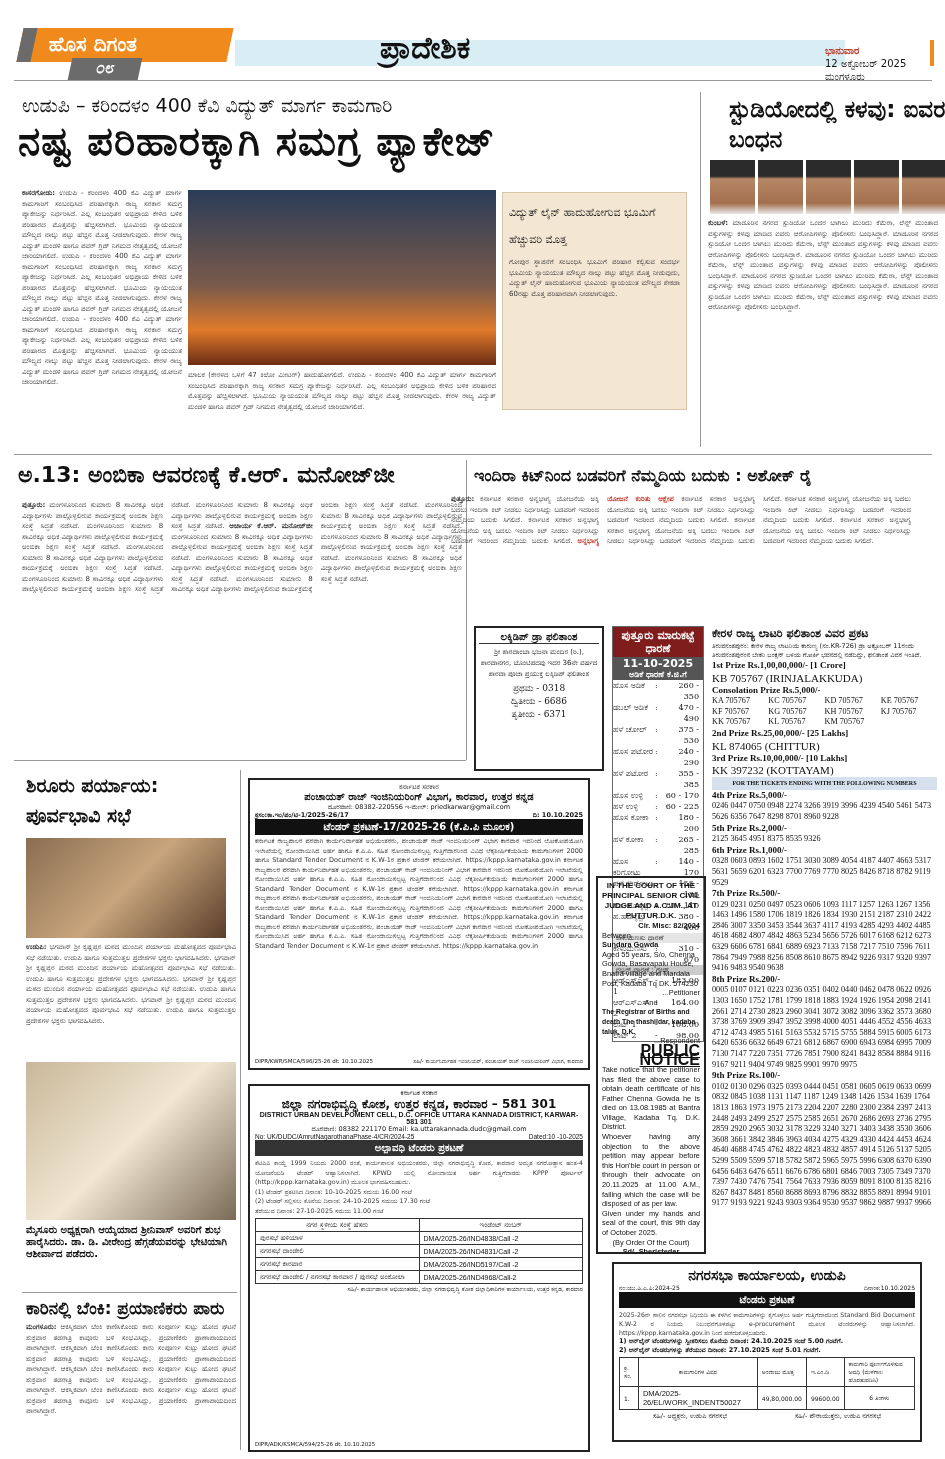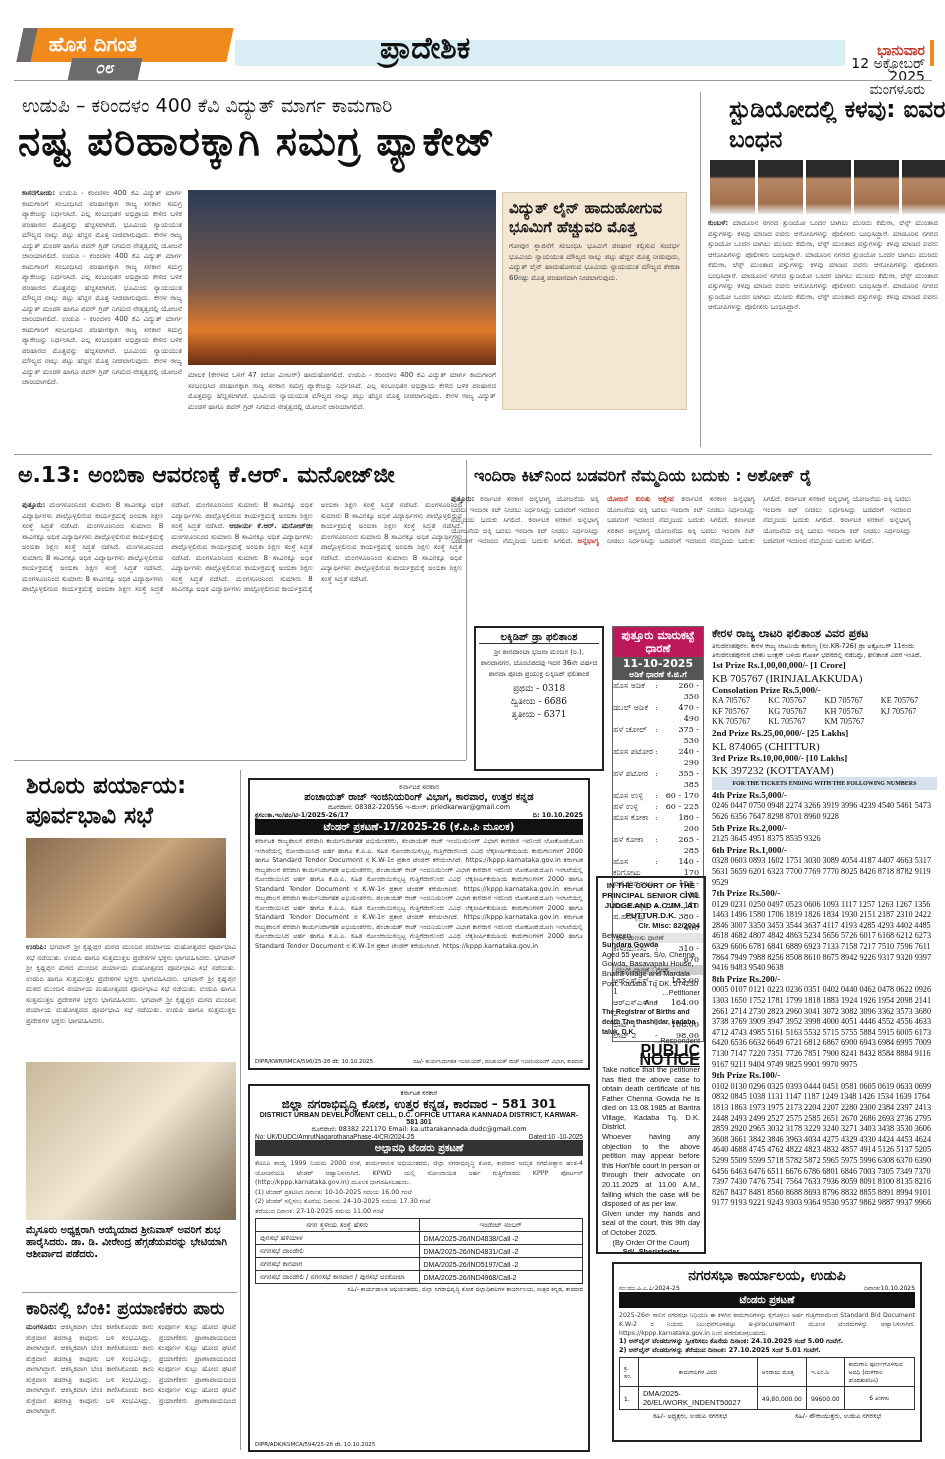--- a/index.html
+++ b/index.html
@@ -4,38 +4,38 @@
 <style>
 *{box-sizing:border-box;margin:0;padding:0}
 body{width:945px;height:1459px;background:#fff;font-family:"DejaVu Sans",sans-serif;color:#111;position:relative;overflow:hidden}
 .abs{position:absolute}
 .masthead{left:0;top:0;width:945px;height:82px}
 .logo{left:20px;top:28px;width:210px;height:34px;background:#f08a1c;transform:skewX(-12deg);border-left:14px solid #6b6b6b}
 .logo span{display:block;transform:skewX(12deg);color:#fff;font-weight:bold;font-size:20px;padding:4px 0 0 14px}
 .pageno{left:70px;top:58px;width:70px;height:22px;background:#6b6b6b;transform:skewX(-12deg);color:#fff;text-align:center;font-weight:bold;font-size:16px}
 .band{left:235px;top:40px;width:610px;height:26px;background:#d9eef4}
 .section{left:380px;top:30px;font-size:30px;font-weight:bold;color:#111}
-.dateblk{left:825px;top:44px;width:100px;text-align:right;font-size:14px;line-height:13px}
+.dateblk{left:825px;top:44px;width:100px;text-align:left;font-size:10px;line-height:13px}
 .dateblk .day{color:#c0392b;font-weight:bold}
 .orange-bar{left:930px;top:40px;width:4px;height:26px;background:#f08a1c}
 .rule{background:#999;height:1px}
 .vrule{background:#999;width:1px}
 .kicker{font-size:19px}
 .mainhead{font-size:40px;font-weight:900;letter-spacing:1px}
 .body{font-size:7px;line-height:10.5px;color:#333;text-align:justify}
 .photo{background:linear-gradient(180deg,#2b3c57 0%,#7a5a4a 55%,#e07a2b 80%,#6a2d15 100%)}
 .photo2{background:linear-gradient(135deg,#8a6d52,#c8a57c 50%,#5a3e2b)}
 .photo3{background:linear-gradient(135deg,#c9b89a,#f0e6d2 50%,#7a6a56)}
 .faces{display:flex;gap:3px}
 .face{width:45px;height:54px;background:linear-gradient(180deg,#2a2a2a 0%,#2a2a2a 30%,#b58766 35%,#a3704e 80%,#e8e8e8 100%)}
 .box-tan{background:#f3e6d3;border:1px solid #d8c6a8}
 .bordered{border:2px solid #222}
 .blackbar{background:#111;color:#fff;text-align:center;font-size:10px;font-weight:bold;padding:2px 0}
 .greybar{background:#555;color:#fff;text-align:center;font-size:11px;font-weight:bold}
-.redbar{background:#be185d;color:#fff;text-align:center;font-size:11px;font-weight:bold;padding:2px 0}
+.redbar{background:#7f1d1d;color:#fff;text-align:center;font-size:11px;font-weight:bold;padding:2px 0}
 .mkt-row{display:flex;font-size:8px;line-height:11px;font-family:"DejaVu Serif",serif}
 .mkt-row .n{width:42px;color:#333}
 .mkt-row .c{width:8px}
 .mkt-row .v{flex:1;text-align:right;padding-right:4px}
 .lot{font-family:"Liberation Serif",serif;font-size:8.2px;line-height:10.6px}
 .lot b{font-size:9px}
 .lot .big{font-size:11px;line-height:13px}
 .court{font-family:"Liberation Sans",sans-serif;font-size:7.4px;line-height:9.6px}
 table.t{border-collapse:collapse;width:100%;font-size:7px}
 table.t td{border:1px solid #333;padding:2px 4px}
@@ -62,21 +62,21 @@
 <div class="abs kicker" style="left:22px;top:94px">ಉಡುಪಿ – ಕರಿಂದಳಂ 400 ಕೆವಿ ವಿದ್ಯುತ್ ಮಾರ್ಗ ಕಾಮಗಾರಿ</div>
 <div class="abs mainhead" style="left:18px;top:118px">ನಷ್ಟ ಪರಿಹಾರಕ್ಕಾಗಿ ಸಮಗ್ರ ಪ್ಯಾಕೇಜ್</div>
 <div class="abs body" style="left:22px;top:188px;width:160px;height:262px;overflow:hidden">
   <b>ಕಾಸರಗೋಡು:</b> <span>ಉಡುಪಿ - ಕರಿಂದಳಂ 400 ಕೆವಿ ವಿದ್ಯುತ್ ಮಾರ್ಗ ಕಾಮಗಾರಿಗೆ ಸಂಬಂಧಿಸಿದ ಪರಿಹಾರಕ್ಕಾಗಿ ರಾಜ್ಯ ಸರಕಾರ ಸಮಗ್ರ ಪ್ಯಾಕೇಜನ್ನು ನಿರ್ಧರಿಸಿದೆ. ಎಲ್ಲ ಸಂಬಂಧಿತರ ಅಭಿಪ್ರಾಯ ಕೇಳಿದ ಬಳಿಕ ಪರಿಹಾರದ ಮೊತ್ತವನ್ನು ಹೆಚ್ಚಿಸಲಾಗಿದೆ. ಭೂಮಿಯ ನ್ಯಾಯಯುತ ಮೌಲ್ಯದ ನಾಲ್ಕು ಪಟ್ಟು ಹೆಚ್ಚಿನ ಮೊತ್ತ ನೀಡಲಾಗುವುದು. ಕೇರಳ ರಾಜ್ಯ ವಿದ್ಯುತ್ ಮಂಡಳಿ ಹಾಗೂ ಪವರ್ ಗ್ರಿಡ್ ನಿಗಮದ ನೇತೃತ್ವದಲ್ಲಿ ಯೋಜನೆ ಜಾರಿಯಾಗಲಿದೆ.</span> <span>ಉಡುಪಿ - ಕರಿಂದಳಂ 400 ಕೆವಿ ವಿದ್ಯುತ್ ಮಾರ್ಗ ಕಾಮಗಾರಿಗೆ ಸಂಬಂಧಿಸಿದ ಪರಿಹಾರಕ್ಕಾಗಿ ರಾಜ್ಯ ಸರಕಾರ ಸಮಗ್ರ ಪ್ಯಾಕೇಜನ್ನು ನಿರ್ಧರಿಸಿದೆ. ಎಲ್ಲ ಸಂಬಂಧಿತರ ಅಭಿಪ್ರಾಯ ಕೇಳಿದ ಬಳಿಕ ಪರಿಹಾರದ ಮೊತ್ತವನ್ನು ಹೆಚ್ಚಿಸಲಾಗಿದೆ. ಭೂಮಿಯ ನ್ಯಾಯಯುತ ಮೌಲ್ಯದ ನಾಲ್ಕು ಪಟ್ಟು ಹೆಚ್ಚಿನ ಮೊತ್ತ ನೀಡಲಾಗುವುದು. ಕೇರಳ ರಾಜ್ಯ ವಿದ್ಯುತ್ ಮಂಡಳಿ ಹಾಗೂ ಪವರ್ ಗ್ರಿಡ್ ನಿಗಮದ ನೇತೃತ್ವದಲ್ಲಿ ಯೋಜನೆ ಜಾರಿಯಾಗಲಿದೆ.</span> <span>ಉಡುಪಿ - ಕರಿಂದಳಂ 400 ಕೆವಿ ವಿದ್ಯುತ್ ಮಾರ್ಗ ಕಾಮಗಾರಿಗೆ ಸಂಬಂಧಿಸಿದ ಪರಿಹಾರಕ್ಕಾಗಿ ರಾಜ್ಯ ಸರಕಾರ ಸಮಗ್ರ ಪ್ಯಾಕೇಜನ್ನು ನಿರ್ಧರಿಸಿದೆ. ಎಲ್ಲ ಸಂಬಂಧಿತರ ಅಭಿಪ್ರಾಯ ಕೇಳಿದ ಬಳಿಕ ಪರಿಹಾರದ ಮೊತ್ತವನ್ನು ಹೆಚ್ಚಿಸಲಾಗಿದೆ. ಭೂಮಿಯ ನ್ಯಾಯಯುತ ಮೌಲ್ಯದ ನಾಲ್ಕು ಪಟ್ಟು ಹೆಚ್ಚಿನ ಮೊತ್ತ ನೀಡಲಾಗುವುದು. ಕೇರಳ ರಾಜ್ಯ ವಿದ್ಯುತ್ ಮಂಡಳಿ ಹಾಗೂ ಪವರ್ ಗ್ರಿಡ್ ನಿಗಮದ ನೇತೃತ್ವದಲ್ಲಿ ಯೋಜನೆ ಜಾರಿಯಾಗಲಿದೆ.</span>
 </div>
 <div class="abs photo" style="left:188px;top:190px;width:308px;height:175px"></div>
 <div class="abs body" style="left:188px;top:370px;width:308px;height:80px;overflow:hidden">
   <span>ಮಾಲಕ (ಕೇರಳದ ಒಳಗೆ 47 ಕಿಲೋ ಮೀಟರ್) ಹಾದುಹೋಗಲಿದೆ.</span> <span>ಉಡುಪಿ - ಕರಿಂದಳಂ 400 ಕೆವಿ ವಿದ್ಯುತ್ ಮಾರ್ಗ ಕಾಮಗಾರಿಗೆ ಸಂಬಂಧಿಸಿದ ಪರಿಹಾರಕ್ಕಾಗಿ ರಾಜ್ಯ ಸರಕಾರ ಸಮಗ್ರ ಪ್ಯಾಕೇಜನ್ನು ನಿರ್ಧರಿಸಿದೆ. ಎಲ್ಲ ಸಂಬಂಧಿತರ ಅಭಿಪ್ರಾಯ ಕೇಳಿದ ಬಳಿಕ ಪರಿಹಾರದ ಮೊತ್ತವನ್ನು ಹೆಚ್ಚಿಸಲಾಗಿದೆ. ಭೂಮಿಯ ನ್ಯಾಯಯುತ ಮೌಲ್ಯದ ನಾಲ್ಕು ಪಟ್ಟು ಹೆಚ್ಚಿನ ಮೊತ್ತ ನೀಡಲಾಗುವುದು. ಕೇರಳ ರಾಜ್ಯ ವಿದ್ಯುತ್ ಮಂಡಳಿ ಹಾಗೂ ಪವರ್ ಗ್ರಿಡ್ ನಿಗಮದ ನೇತೃತ್ವದಲ್ಲಿ ಯೋಜನೆ ಜಾರಿಯಾಗಲಿದೆ.</span>
 </div>
 <div class="abs box-tan" style="left:502px;top:192px;width:185px;height:218px;padding:6px">
-  <div style="font-size:15px;font-weight:bold;line-height:19px">ವಿದ್ಯುತ್ ಲೈನ್ ಹಾದುಹೋಗುವ ಭೂಮಿಗೆ ಹೆಚ್ಚುವರಿ ಮೊತ್ತ</div>
+  <div style="font-size:11px;font-weight:normal;line-height:27px">ವಿದ್ಯುತ್ ಲೈನ್ ಹಾದುಹೋಗುವ ಭೂಮಿಗೆ ಹೆಚ್ಚುವರಿ ಮೊತ್ತ</div>
   <div class="body" style="margin-top:4px">ಗೋಪುರ ಸ್ಥಾಪನೆಗೆ ಸಂಬಂಧಿಸಿ ಭೂಮಿಗೆ ಪರಿಹಾರ ಕಲ್ಪಿಸುವ ಸಂದರ್ಭ ಭೂಮಿಯ ನ್ಯಾಯಯುತ ಮೌಲ್ಯದ ನಾಲ್ಕು ಪಟ್ಟು ಹೆಚ್ಚಿನ ಮೊತ್ತ ನೀಡುವುದು, ವಿದ್ಯುತ್ ಲೈನ್ ಹಾದುಹೋಗುವ ಭೂಮಿಯ ನ್ಯಾಯಯುತ ಮೌಲ್ಯದ ಶೇಕಡಾ 60ರಷ್ಟು ಮೊತ್ತ ಪರಿಹಾರವಾಗಿ ನೀಡಲಾಗುವುದು.</div>
 </div>
 <div class="abs vrule" style="left:700px;top:92px;height:355px"></div>
 
 <div class="abs" style="left:729px;top:94px;width:230px;font-size:23px;font-weight:bold;line-height:30px">ಸ್ಟುಡಿಯೋದಲ್ಲಿ ಕಳವು: ಐವರ ಬಂಧನ</div>
 <div class="abs faces" style="left:710px;top:160px">
   <div class="face"></div>
   <div class="face"></div>
   <div class="face"></div>
   <div class="face"></div>
@@ -234,21 +234,21 @@
     <div class="big">KL 874065 (CHITTUR)</div>
     <b>3rd Prize Rs.10,00,000/- [10 Lakhs]</b>
     <div class="big">KK 397232 (KOTTAYAM)</div>
     <div style="background:#d7e1ee;font-size:6px;text-align:center;font-weight:bold;padding:1px">FOR THE TICKETS ENDING WITH THE FOLLOWING NUMBERS</div>
     <div id="tiers"><b>4th Prize Rs.5,000/-</b><div>0246 0447 0750 0948 2274 3266 3919 3996 4239 4540 5461 5473 5626 6356 7647 8298 8701 8960 9228</div><b>5th Prize Rs.2,000/-</b><div>2125 3645 4951 8375 8535 9326</div><b>6th Prize Rs.1,000/-</b><div>0328 0603 0893 1602 1751 3030 3089 4054 4187 4407 4663 5317 5631 5659 6201 6323 7700 7769 7770 8025 8426 8718 8782 9119 9529</div><b>7th Prize Rs.500/-</b><div>0129 0231 0250 0497 0523 0606 1093 1117 1257 1263 1267 1356 1463 1496 1580 1706 1819 1826 1834 1930 2151 2187 2310 2422 2846 3007 3350 3453 3544 3637 4117 4193 4285 4293 4402 4485 4618 4682 4807 4842 4863 5234 5656 5726 6017 6168 6212 6273 6329 6606 6781 6841 6889 6923 7133 7158 7217 7510 7596 7611 7864 7949 7988 8256 8508 8610 8675 8942 9226 9317 9320 9397 9416 9483 9540 9638</div><b>8th Prize Rs.200/-</b><div>0005 0107 0121 0223 0236 0351 0402 0440 0462 0478 0622 0926 1303 1650 1752 1781 1799 1818 1883 1924 1926 1954 2098 2141 2661 2714 2730 2823 2960 3041 3072 3082 3096 3362 3573 3680 3738 3769 3909 3947 3952 3998 4000 4051 4446 4552 4556 4633 4712 4743 4985 5161 5163 5532 5715 5755 5884 5915 6005 6173 6420 6536 6632 6649 6721 6812 6867 6900 6943 6984 6995 7009 7130 7147 7220 7351 7726 7851 7900 8241 8432 8584 8884 9116 9167 9211 9404 9749 9825 9901 9970 9975</div><b>9th Prize Rs.100/-</b><div>0102 0130 0296 0325 0393 0444 0451 0581 0605 0619 0633 0699 0832 0845 1038 1131 1147 1187 1249 1348 1426 1534 1639 1764 1813 1863 1973 1975 2173 2204 2207 2280 2300 2384 2397 2413 2448 2493 2499 2527 2575 2585 2651 2670 2686 2693 2736 2795 2859 2920 2965 3032 3178 3229 3240 3271 3403 3438 3530 3606 3608 3661 3842 3846 3963 4034 4275 4329 4330 4424 4453 4624 4640 4688 4745 4762 4822 4823 4832 4857 4914 5126 5137 5205 5299 5509 5599 5718 5782 5872 5965 5975 5996 6308 6370 6390 6456 6463 6476 6511 6676 6786 6801 6846 7003 7305 7349 7370 7397 7430 7476 7541 7564 7633 7936 8059 8091 8100 8135 8216 8267 8437 8481 8560 8688 8693 8796 8832 8855 8891 8994 9101 9177 9193 9221 9243 9303 9364 9530 9537 9862 9887 9937 9966</div></div>
   </div>
 </div>
 
 <div class="abs rule" style="left:14px;top:760px;width:452px"></div>
 
-<div class="abs" style="left:26px;top:770px;width:210px;font-size:23px;font-weight:bold;line-height:30px">ಶಿರೂರು ಪರ್ಯಾಯ: ಪೂರ್ವಭಾವಿ ಸಭೆ</div>
+<div class="abs" style="left:26px;top:770px;width:210px;font-size:19px;font-weight:bold;line-height:30px">ಶಿರೂರು ಪರ್ಯಾಯ: ಪೂರ್ವಭಾವಿ ಸಭೆ</div>
 <div class="abs photo2" style="left:26px;top:838px;width:200px;height:100px"></div>
 <div class="abs body" style="left:26px;top:942px;width:210px;height:115px;overflow:hidden">
   <b>ಉಡುಪಿ:</b> <span>ಭಗವಾನ್ ಶ್ರೀ ಕೃಷ್ಣಪ್ಪರ ಮಠದ ಮುಂದಿನ ಪರ್ಯಾಯ ಮಹೋತ್ಸವದ ಪೂರ್ವಭಾವಿ ಸಭೆ ನಡೆಯಿತು. ಉಡುಪಿ ಹಾಗೂ ಸುತ್ತಮುತ್ತಲ ಪ್ರದೇಶಗಳ ಭಕ್ತರು ಭಾಗವಹಿಸಿದರು.</span> <span>ಭಗವಾನ್ ಶ್ರೀ ಕೃಷ್ಣಪ್ಪರ ಮಠದ ಮುಂದಿನ ಪರ್ಯಾಯ ಮಹೋತ್ಸವದ ಪೂರ್ವಭಾವಿ ಸಭೆ ನಡೆಯಿತು. ಉಡುಪಿ ಹಾಗೂ ಸುತ್ತಮುತ್ತಲ ಪ್ರದೇಶಗಳ ಭಕ್ತರು ಭಾಗವಹಿಸಿದರು.</span> <span>ಭಗವಾನ್ ಶ್ರೀ ಕೃಷ್ಣಪ್ಪರ ಮಠದ ಮುಂದಿನ ಪರ್ಯಾಯ ಮಹೋತ್ಸವದ ಪೂರ್ವಭಾವಿ ಸಭೆ ನಡೆಯಿತು. ಉಡುಪಿ ಹಾಗೂ ಸುತ್ತಮುತ್ತಲ ಪ್ರದೇಶಗಳ ಭಕ್ತರು ಭಾಗವಹಿಸಿದರು.</span> <span>ಭಗವಾನ್ ಶ್ರೀ ಕೃಷ್ಣಪ್ಪರ ಮಠದ ಮುಂದಿನ ಪರ್ಯಾಯ ಮಹೋತ್ಸವದ ಪೂರ್ವಭಾವಿ ಸಭೆ ನಡೆಯಿತು. ಉಡುಪಿ ಹಾಗೂ ಸುತ್ತಮುತ್ತಲ ಪ್ರದೇಶಗಳ ಭಕ್ತರು ಭಾಗವಹಿಸಿದರು.</span>
 </div>
 <div class="abs photo3" style="left:26px;top:1062px;width:210px;height:158px"></div>
 <div class="abs" style="left:26px;top:1224px;width:210px;font-size:10px;font-weight:bold;line-height:12px">ಮೈಸೂರು ಅಧ್ಯಕ್ಷರಾಗಿ ಆಯ್ಕೆಯಾದ ಶ್ರೀನಿವಾಸ್ ಅವರಿಗೆ ಶುಭ ಹಾರೈಸಿದರು. ಡಾ. ಡಿ. ವೀರೇಂದ್ರ ಹೆಗ್ಗಡೆಯವರನ್ನು ಭೇಟಿಯಾಗಿ ಆಶೀರ್ವಾದ ಪಡೆದರು.</div>
 <div class="abs rule" style="left:22px;top:1292px;width:215px"></div>
 
 <div class="abs" style="left:26px;top:1298px;font-size:17px;font-weight:bold">ಕಾರಿನಲ್ಲಿ ಬೆಂಕಿ: ಪ್ರಯಾಣಿಕರು ಪಾರು</div>
 <div class="abs body" style="left:26px;top:1322px;width:210px;height:125px;overflow:hidden">

